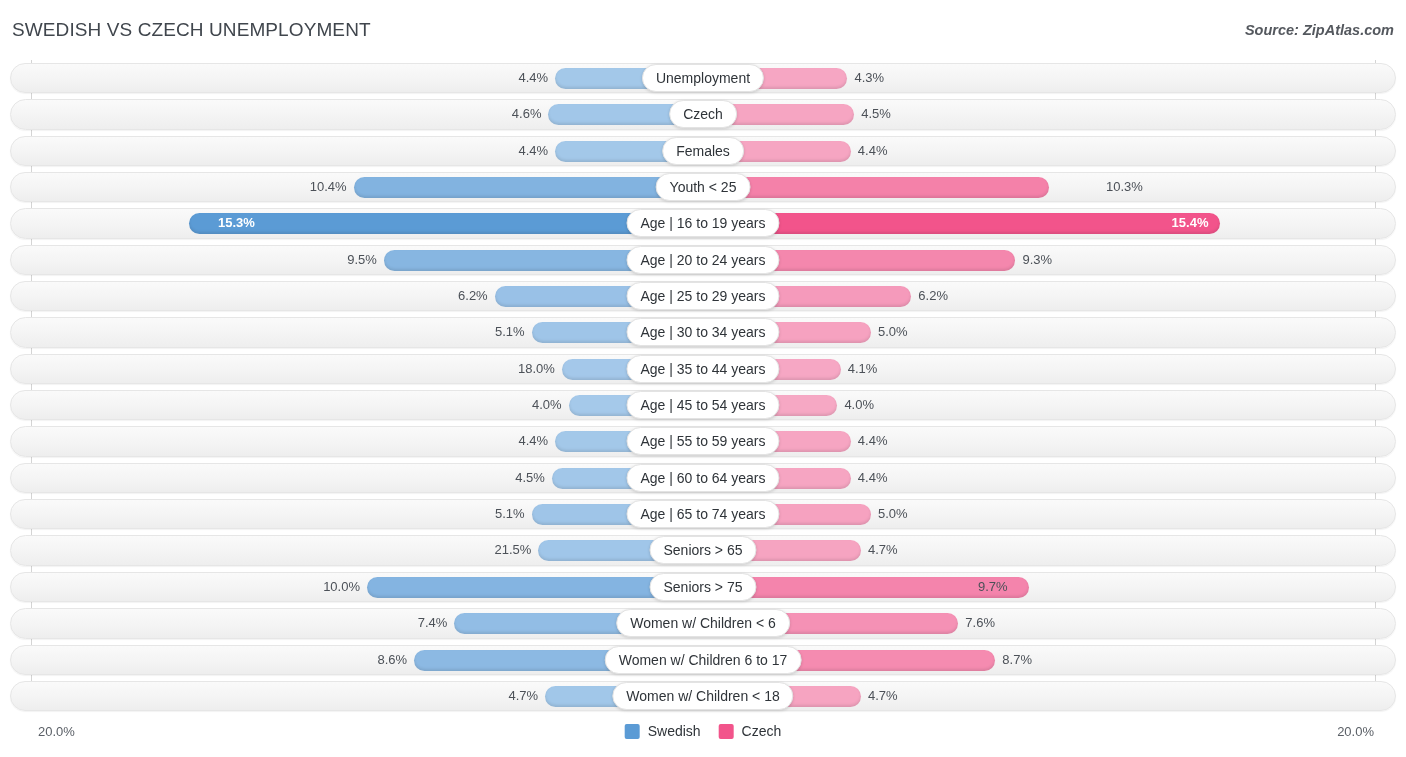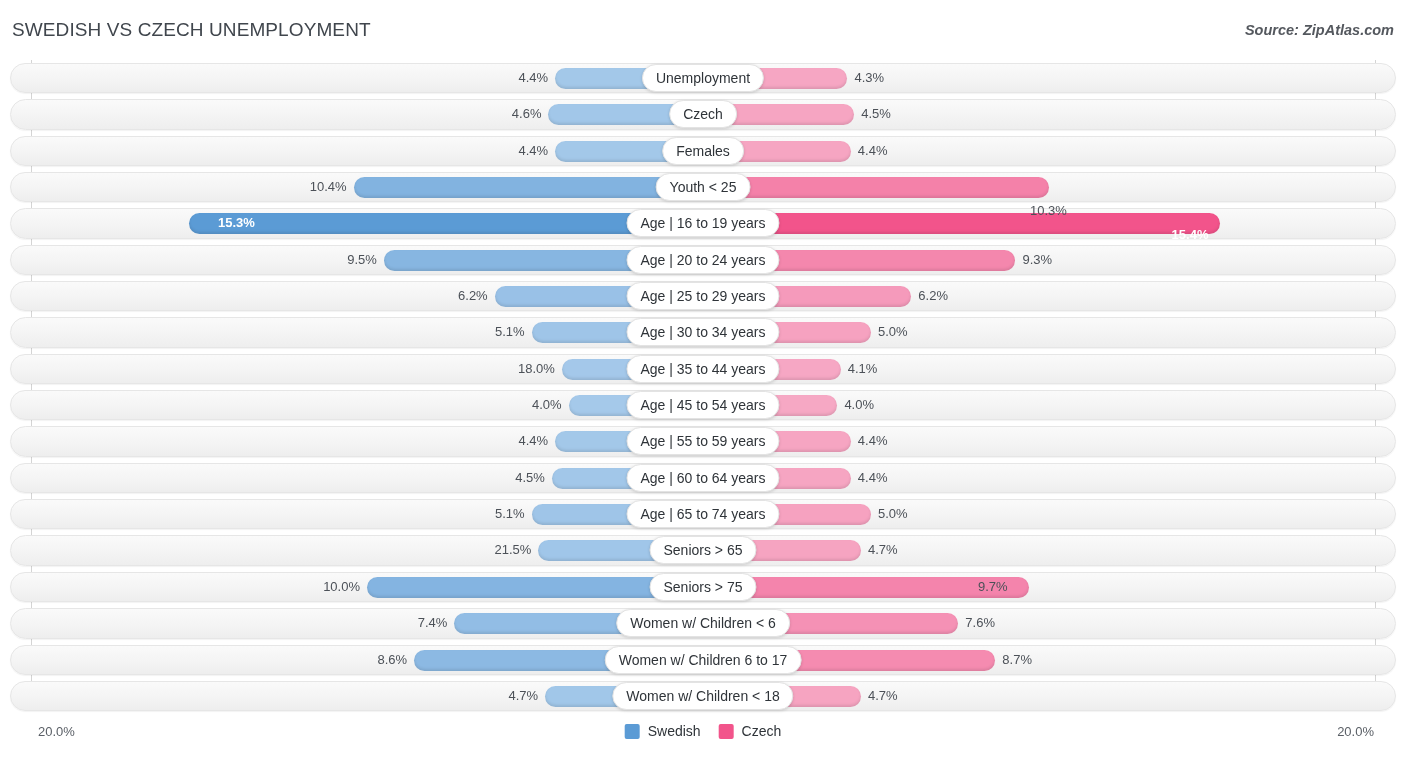--- a/index.html
+++ b/index.html
@@ -159,29 +159,29 @@
           <div class="bar right" style="left: 703px; width: 147.84px; background: rgb(246, 165, 194);"></div>
           <div class="val left" style="right: 857.84px;">4.4%</div>
           <div class="val right" style="left: 857.84px;">4.4%</div>
           <div class="pill">Females</div>
         </div>
         <div class="row">
           <div class="track"></div>
           <div class="bar left" style="left: 353.56px; width: 349.44px; background: rgb(130, 179, 224);"></div>
           <div class="bar right" style="left: 703px; width: 346.08px; background: rgb(244, 129, 169);"></div>
           <div class="val left" style="right: 1059.44px;">10.4%</div>
-          <div class="val right" style="left: 1030px; margin-top: 24px;">10.3%</div>
+          <div class="val right" style="left: 1106px;">10.3%</div>
           <div class="pill">Youth &lt; 25</div>
         </div>
         <div class="row">
           <div class="track"></div>
           <div class="bar left" style="left: 188.92px; width: 514.08px; background: rgb(91, 155, 213);"></div>
           <div class="bar right" style="left: 703px; width: 517.44px; background: rgb(242, 84, 139);"></div>
           <div class="val left inside" style="left: 218px;">15.3%</div>
-          <div class="val right inside" style="right: 197.56px; margin-top: 12px;">15.4%</div>
+          <div class="val right inside" style="right: 197.56px;">15.4%</div>
           <div class="pill">Age | 16 to 19 years</div>
         </div>
         <div class="row">
           <div class="track"></div>
           <div class="bar left" style="left: 383.8px; width: 319.2px; background: rgb(135, 182, 225);"></div>
           <div class="bar right" style="left: 703px; width: 312.48px; background: rgb(244, 135, 173);"></div>
           <div class="val left" style="right: 1029.2px;">9.5%</div>
           <div class="val right" style="left: 1022.48px;">9.3%</div>
           <div class="pill">Age | 20 to 24 years</div>
         </div>

